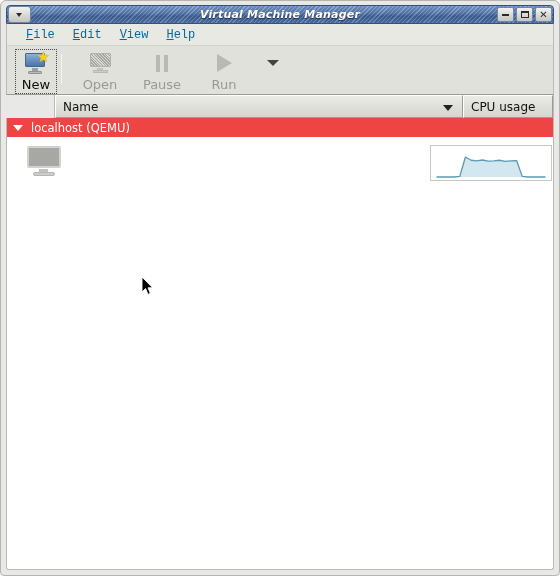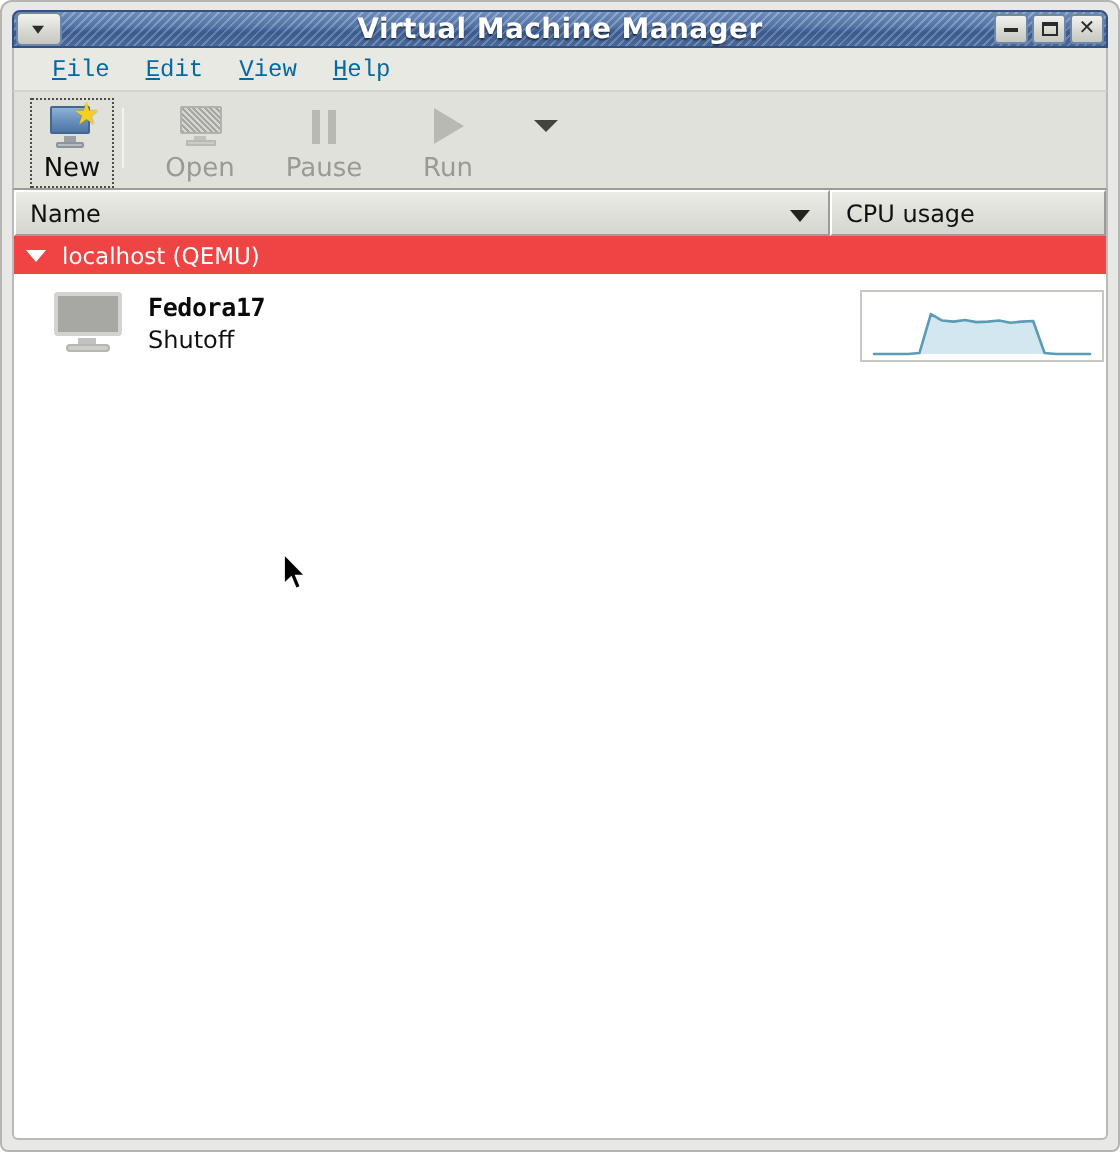--- a/index.html
+++ b/index.html
@@ -35,25 +35,26 @@
         rgba(255,255,255,0.17) 0px, rgba(255,255,255,0.17) 1px,
         rgba(0,0,0,0.10) 1px,  rgba(0,0,0,0.10) 3px),
       linear-gradient(to bottom, #7a9ccb 0%, #5d7fb4 42%, #41649c 60%, #5273a8 100%);
     border: 1px solid #33507f;
     display: flex;
     align-items: center;
     justify-content: center;
   }
   #title-text {
     color: #ffffff;
-    font-size: 14px;
+    font-size: 11px;
     font-weight: bold;
     letter-spacing: 0.2px;
     text-shadow: 0 1px 1px rgba(0,0,0,0.55);
     user-select: none;
+    font-style: italic;
   }
   .tb-btn {
     position: absolute;
     top: 1px;
     width: 17px; height: 15px;
     background: linear-gradient(to bottom, #f2f2f0 0%, #d9d9d4 55%, #c7c7c1 100%);
     border: 1px solid #6f86ab;
     border-radius: 2px;
     display: flex; align-items: center; justify-content: center;
     font-size: 9px; color: #2a2a2a; line-height: 1;
@@ -180,20 +181,21 @@
     border: 1px solid #b3b3ad;
   }
 
   
   #colheaders {
     flex: 0 0 23px;
     display: flex;
     background: #0369a1;
     border-left: 1px solid #bbbbb6;
     border-right: 1px solid #bbbbb6;
+    margin-left: 48px;
   }
   .colhead {
     background: linear-gradient(to bottom,#ececE7 0%, #e0e0da 50%, #d6d6d0 100%);
     border: 1px solid #ffffff;
     border-right: 1px solid #9c9c97;
     border-bottom: 1px solid #9c9c97;
     display: flex;
     align-items: center;
     padding-left: 7px;
     font-size: 12px;
@@ -382,24 +384,20 @@
     </div>
 
     <div id="vm-row">
       <div id="vm-icon">
         <div class="mon-shut">
             <div class="screen"></div>
             <div class="neck"></div>
             <div class="base"></div>
           </div>
       </div>
-      <div id="vm-text">
-        <div id="vm-name">Fedora17</div>
-        <div id="vm-state">Shutoff</div>
-      </div>
 
       <div id="cpu-cell">
         <svg id="spark-svg" viewBox="0 0 120 34" preserveAspectRatio="none">
           <path id="spark-fill" fill="#d3e7f0" stroke="none" d="M6.00,31.00 L11.68,31.00 L17.37,31.00 L23.05,31.00 L28.74,30.46 L34.42,11.02 L40.11,14.26 L45.79,14.80 L51.47,13.99 L57.16,15.07 L62.84,14.80 L68.53,14.26 L74.21,15.34 L79.89,14.80 L85.58,14.53 L91.26,30.46 L96.95,31.00 L102.63,31.00 L108.32,31.00 L114.00,31.00 L114.00,31 L6.00,31 Z"></path>
           <path id="spark-line" fill="none" stroke="#5b9bb5" stroke-width="1.3" stroke-linejoin="round" stroke-linecap="round" d="M6.00,31.00 L11.68,31.00 L17.37,31.00 L23.05,31.00 L28.74,30.46 L34.42,11.02 L40.11,14.26 L45.79,14.80 L51.47,13.99 L57.16,15.07 L62.84,14.80 L68.53,14.26 L74.21,15.34 L79.89,14.80 L85.58,14.53 L91.26,30.46 L96.95,31.00 L102.63,31.00 L108.32,31.00 L114.00,31.00"></path>
         </svg>
       </div>
     </div>
 
     <svg id="cursor" viewBox="0 0 12 19" style="left: 135px; top: 159px;">

